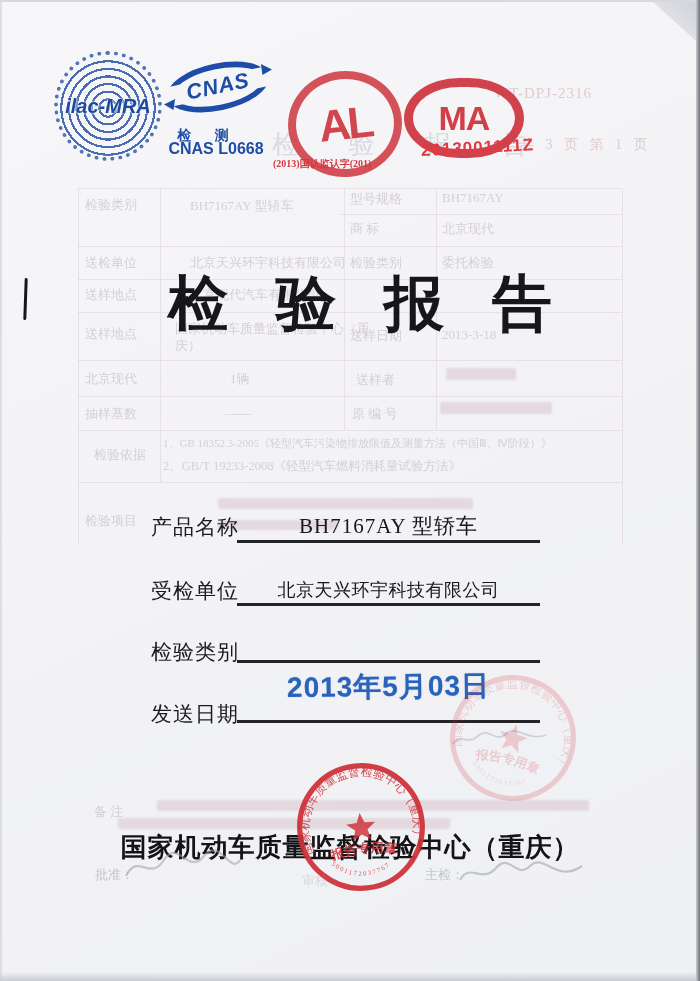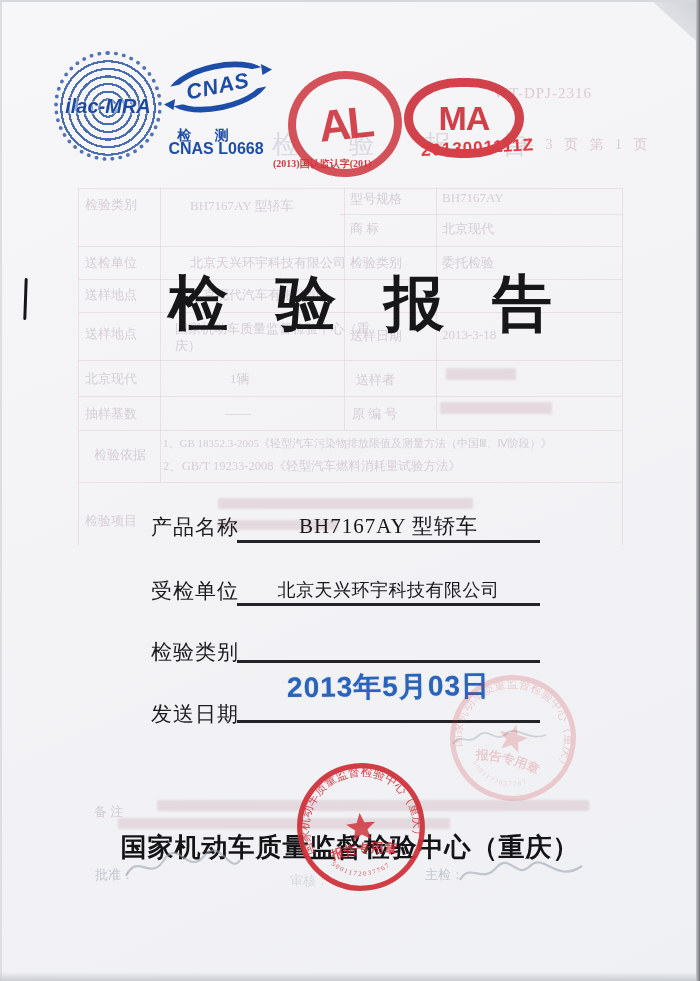--- a/index.html
+++ b/index.html
@@ -220,21 +220,21 @@
     <polygon points="70,55 74,65.5 85.2,66.1 76.5,73.1 79.4,83.9 70,77.8 60.6,83.9 63.5,73.1 54.8,66.1 66,65.5" fill="#cf3038" opacity=".88"></polygon>
     <text font-size="12.5" fill="#cf3038" opacity=".92"><textPath href="#sA1" textLength="212" lengthAdjust="spacingAndGlyphs">国家机动车质量监督检验中心（重庆）</textPath></text>
     <text font-size="13" font-weight="bold" fill="#cf3038" opacity=".92"><textPath href="#sA2" startOffset="4" textLength="68" lengthAdjust="spacingAndGlyphs">报告专用章</textPath></text>
     <text font-size="7" fill="#cf3038" opacity=".88"><textPath href="#sA3" startOffset="6" textLength="66">5001172037767</textPath></text>
   </svg>
 
   <div class="sig" style="left:95px;top:866px">批准：</div>
   <svg class="squig" style="left:122px;top:846px" width="122" height="42" viewBox="0 0 122 42">
     <path d="M4,30 C16,6 28,36 42,14 S66,30 82,10 S108,30 118,14" fill="none" stroke="#98a1ae" stroke-width="2.2"></path>
   </svg>
-  <div class="sig" style="left:290px;top:872px;opacity:.3">审核：</div>
+  <div class="sig" style="left:302px;top:872px;opacity:.3">审核：</div>
   <div class="sig" style="left:425px;top:866px">主检：</div>
   <svg class="squig" style="left:456px;top:854px" width="130" height="40" viewBox="0 0 130 40">
     <path d="M4,26 C14,8 26,30 40,14 S60,26 74,12 S100,30 126,12" fill="none" stroke="#98a1ae" stroke-width="2.2"></path>
   </svg>
 
   <div class="staple"></div>
   <div class="corner-fold"></div>
   <div class="edge-left"></div>
   <div class="edge-top"></div>
   <div class="edge-bottom"></div>

